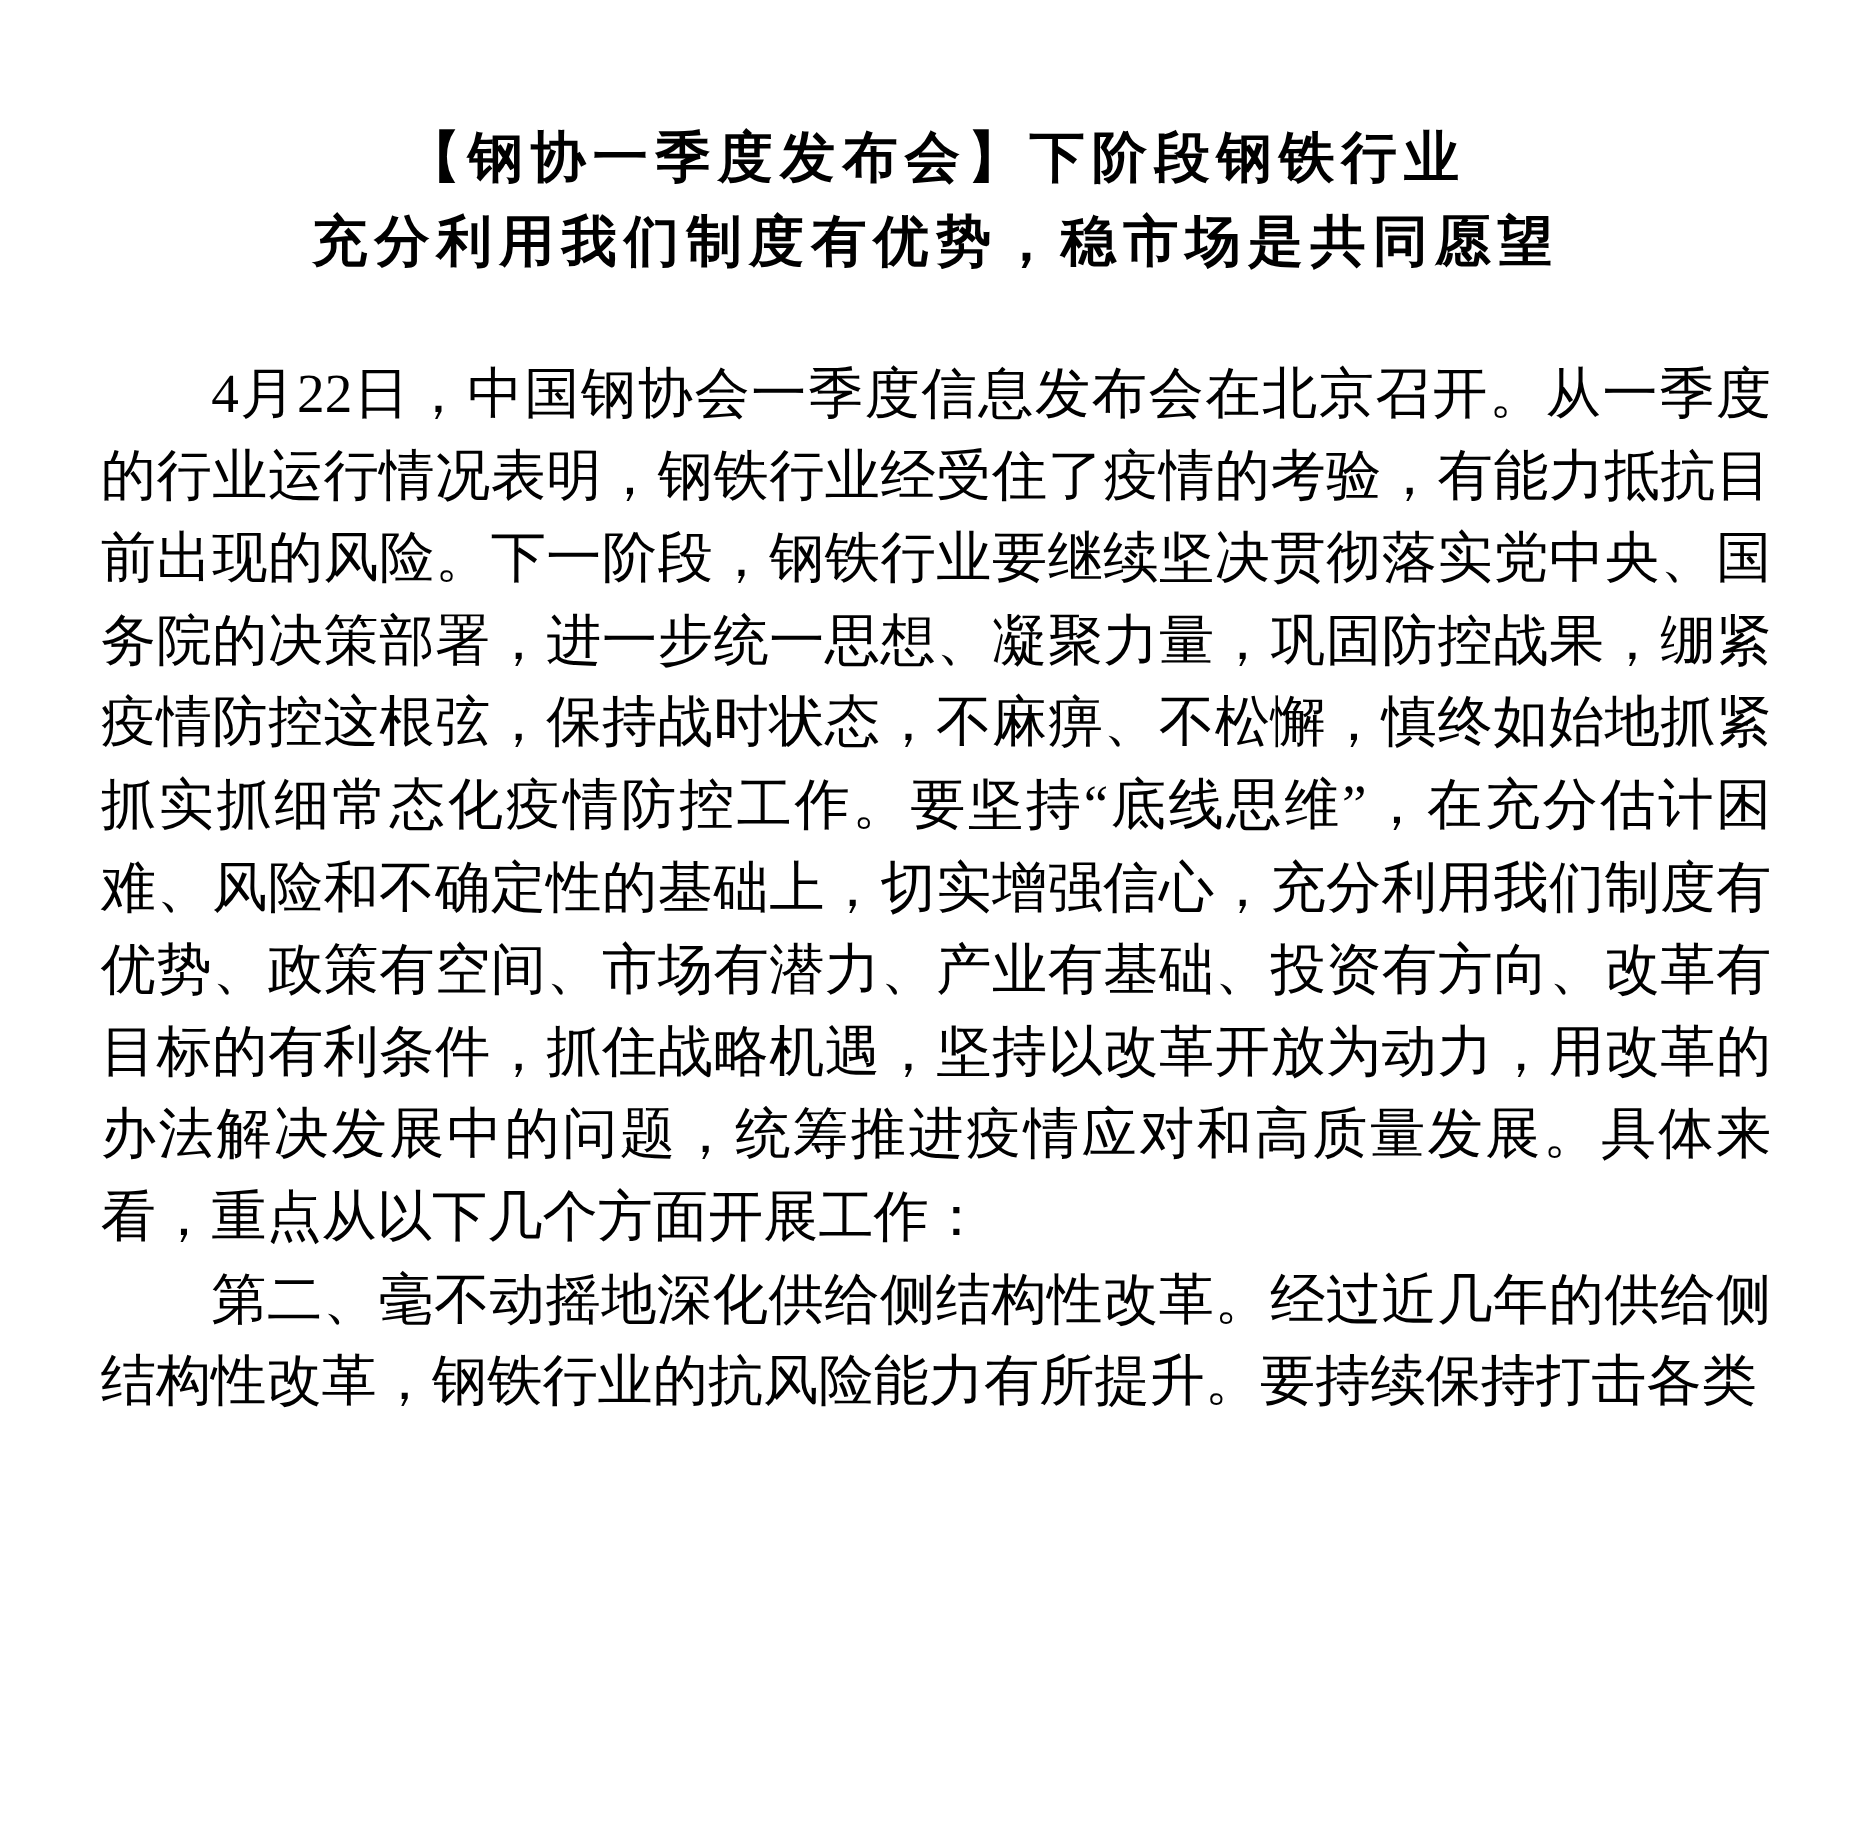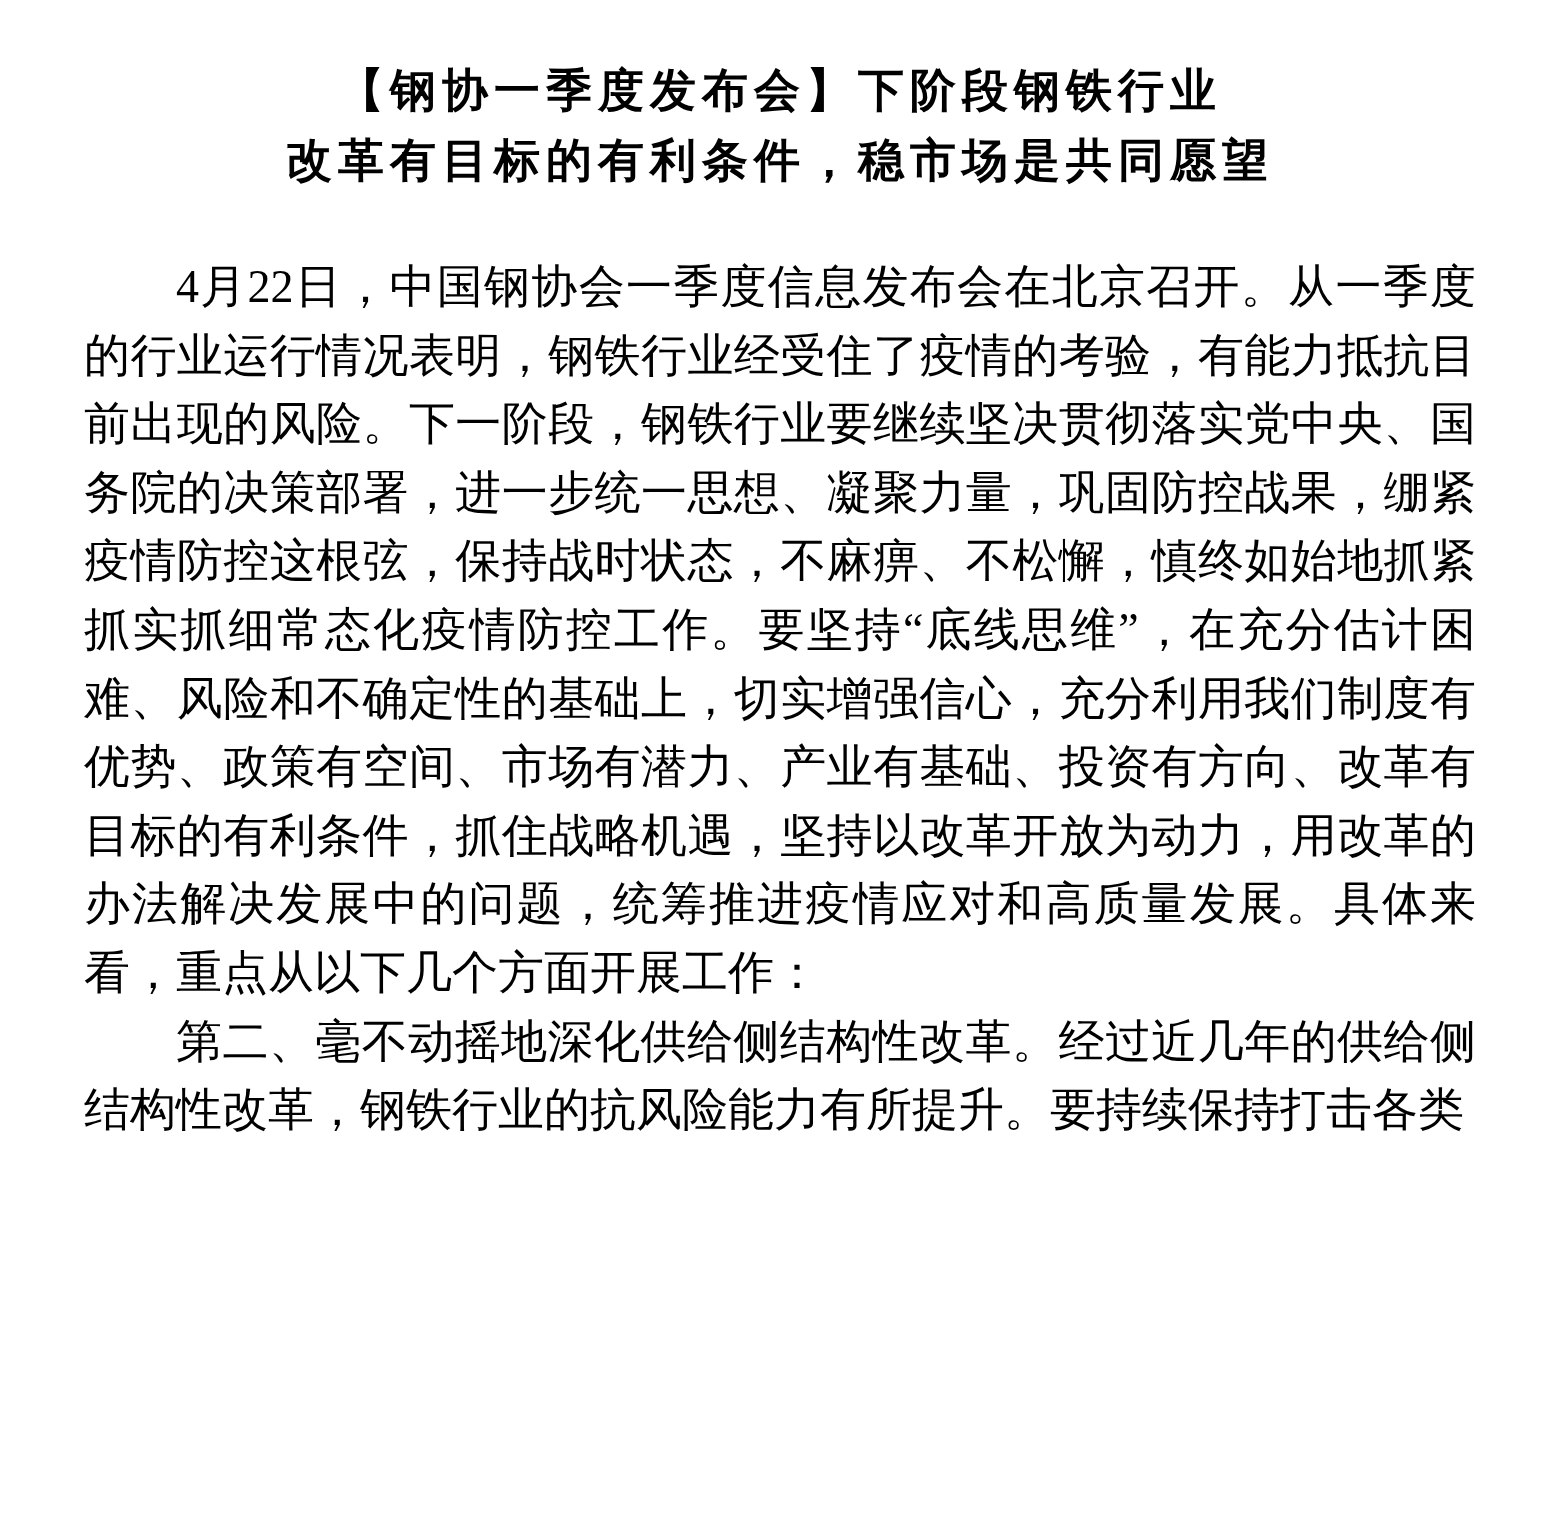--- a/index.html
+++ b/index.html
@@ -16,21 +16,21 @@
   }
   .doc-page {
     box-sizing: border-box;
     width: 1560px;
     height: 1536px;
     padding: 0 84px;
     background: #ffffff;
   }
   .doc-title {
     margin: 0;
-    padding-top: 56px;
+    padding-top: 97px;
     text-align: center;
     font-size: 46px;
     line-height: 70px;
     font-weight: 700;
     letter-spacing: 6px;
     color: #000000;
   }
   .doc-title .title-line {
     display: block;
     white-space: nowrap;
@@ -51,21 +51,21 @@
     font-family: Liberation Serif, serif;
   }
 </style>
 </head>
 <body>
 
 <div class="doc-page">
 
   <h1 class="doc-title">
     <span class="title-line">【钢协一季度发布会】下阶段钢铁行业</span>
-    <span class="title-line">改革有目标的有利条件，稳市场是共同愿望</span>
+    <span class="title-line">充分利用我们制度有优势，稳市场是共同愿望</span>
   </h1>
 
   <div class="doc-body">
     <p>4月22日，中国钢协会一季度信息发布会在北京召开。从一季度的行业运行情况表明，钢铁行业经受住了疫情的考验，有能力抵抗目前出现的风险。下一阶段，钢铁行业要继续坚决贯彻落实党中央、国务院的决策部署，进一步统一思想、凝聚力量，巩固防控战果，绷紧疫情防控这根弦，保持战时状态，不麻痹、不松懈，慎终如始地抓紧抓实抓细常态化疫情防控工作。要坚持“底线思维”，在充分估计困难、风险和不确定性的基础上，切实增强信心，充分利用我们制度有优势、政策有空间、市场有潜力、产业有基础、投资有方向、改革有目标的有利条件，抓住战略机遇，坚持以改革开放为动力，用改革的办法解决发展中的问题，统筹推进疫情应对和高质量发展。具体来看，重点从以下几个方面开展工作：</p>
     <p>第二、毫不动摇地深化供给侧结构性改革。经过近几年的供给侧结构性改革，钢铁行业的抗风险能力有所提升。要持续保持打击各类</p>
   </div>
 
 </div>
 
 </body></html>

